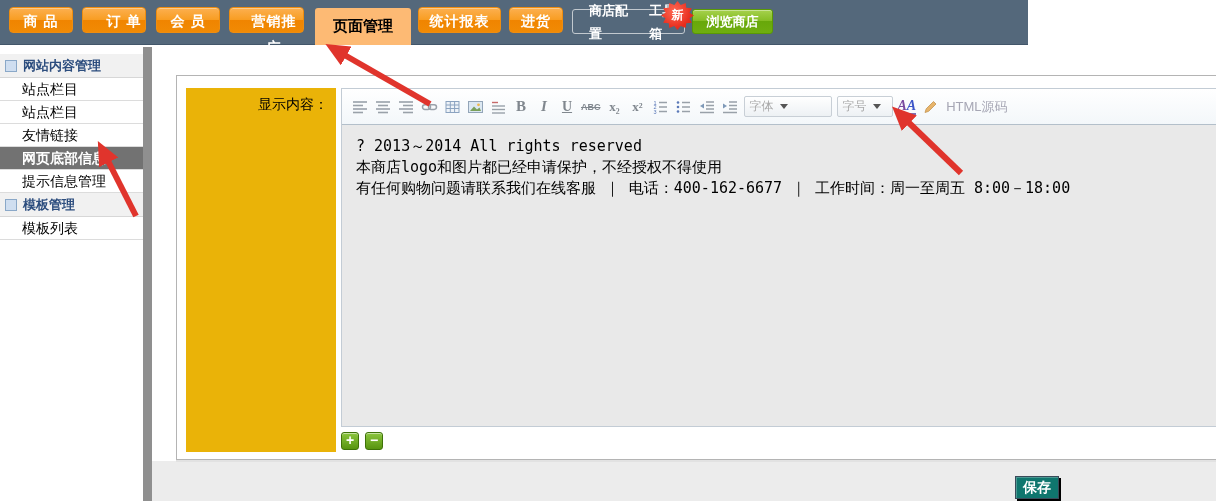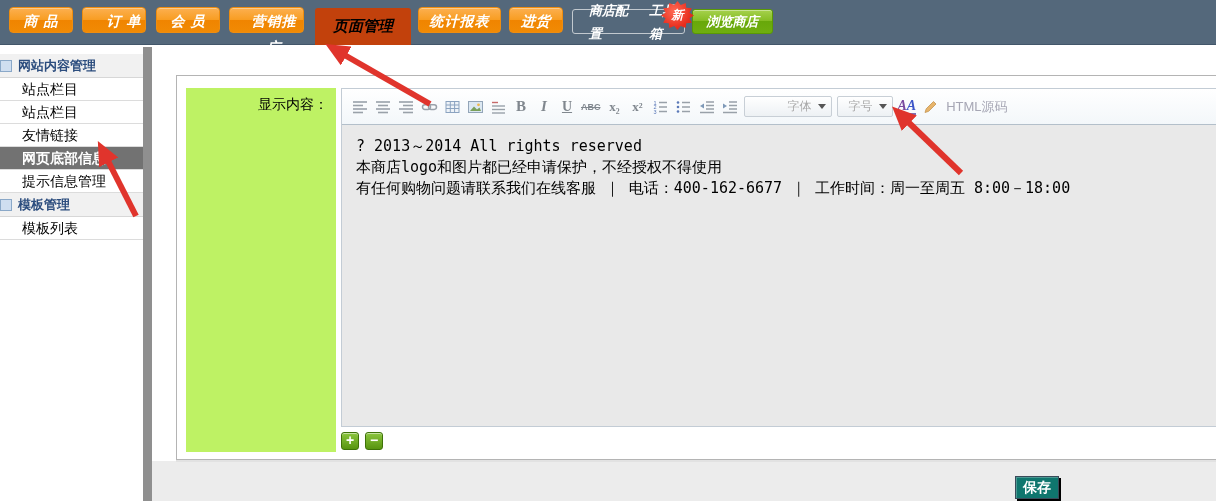--- a/index.html
+++ b/index.html
@@ -1,72 +1,72 @@
 <!DOCTYPE html>
 <html><head>
 <meta charset="utf-8">
 <style>
   html,body{margin:0;padding:0;}
   body{width:1216px;height:501px;position:relative;overflow:hidden;background:#fff;
        font-family:"Liberation Sans","DejaVu Sans",sans-serif;}
 
   
-  .topnav{position:absolute;top:0;left:0;width:1216px;height:44px;background:#54687b;
-          border-bottom:1px solid #42566a;z-index:5;font-style:italic;}
+  .topnav{position:absolute;top:0;left:0;width:1028px;height:44px;background:#54687b;
+          border-bottom:1px solid #42566a;z-index:5;}
   .nav-btn{position:absolute;top:7px;height:26px;line-height:26px;text-align:center;
            color:#fff;font-weight:bold;font-size:14px;letter-spacing:1px;cursor:pointer;
            background:linear-gradient(#fcb050 0%,#f89d22 49%,#f08400 50%,#f18a04 100%);
            border:1px solid #ee8d10;border-radius:4px;box-sizing:border-box;
            box-shadow:inset 0 1px 0 rgba(255,255,255,.35);}
   .nav-tab{position:absolute;top:8px;height:37px;line-height:36px;text-align:center;
-           background:#c2410c;color:#000;font-weight:bold;font-size:15px;
+           background:#fdba74;color:#000;font-weight:bold;font-size:15px;
            border-radius:3px 3px 0 0;z-index:6;cursor:pointer;}
   .nav-group{position:absolute;top:9px;height:25px;line-height:23px;box-sizing:border-box;
            border:1px solid #c2c9cf;border-radius:3px;color:#fff;font-size:13px;font-weight:bold;
            display:flex;align-items:center;justify-content:center;gap:14px;}
   .nav-group span{cursor:pointer;}
   .nav-green{position:absolute;top:9px;height:25px;line-height:23px;text-align:center;
            background:linear-gradient(#a6d14d 0%,#84bc22 49%,#68a80a 50%,#6fae10 100%);
            border:1px solid #5a9904;border-radius:3px;color:#fff;font-weight:bold;font-size:13px;
            box-sizing:border-box;cursor:pointer;box-shadow:inset 0 1px 0 rgba(255,255,255,.4);}
   .new-badge{position:absolute;left:661px;top:1px;width:33px;height:29px;z-index:7;
            background:radial-gradient(circle at 40% 35%,#ff6a55 0%,#e82e1e 60%,#cf2416 100%);
            clip-path:polygon(100% 50%,86.2% 59.7%,93.4% 75%,76.5% 76.5%,75% 93.4%,59.7% 86.2%,50% 100%,40.3% 86.2%,25% 93.4%,23.5% 76.5%,6.6% 75%,13.8% 59.7%,0% 50%,13.8% 40.3%,6.6% 25%,23.5% 23.5%,25% 6.6%,40.3% 13.8%,50% 0%,59.7% 13.8%,75% 6.6%,76.5% 23.5%,93.4% 25%,86.2% 40.3%);
            color:#fff;font-size:12px;font-weight:bold;display:flex;align-items:center;justify-content:center;}
 
   
   .sidebar{position:absolute;left:0;top:54px;width:143px;z-index:2;background:#fff;}
   .side-header{height:23px;line-height:23px;background:#f1f1f1;color:#2c4d7e;font-weight:bold;
-           font-size:13px;border-bottom:1px solid #d7d7d7;display:flex;align-items:center;}
+           font-size:13px;padding-left:5px;border-bottom:1px solid #d7d7d7;display:flex;align-items:center;}
   .sq-icon{display:inline-block;width:10px;height:10px;background:#cfdef0;border:1px solid #8aa8c8;margin-right:6px;}
   .side-item{height:22px;line-height:22px;padding-left:22px;font-size:14px;color:#000;
            border-bottom:1px solid #dcdcdc;background:#fff;cursor:pointer;}
   .side-item.selected{background:#727272;color:#fff;font-weight:bold;}
   .divider{position:absolute;left:143px;top:47px;width:9px;height:454px;background:#8f8f8f;z-index:1;}
 
   
   .panel{position:absolute;left:176px;top:75px;right:-4px;height:383px;background:#fff;
          border:1px solid #b4b4b4;box-shadow:0 2px 0 #e2e2e2;z-index:2;}
-  .label-cell{position:absolute;left:9px;top:12px;width:150px;bottom:7px;background:#bef264;
+  .label-cell{position:absolute;left:9px;top:12px;width:150px;bottom:7px;background:#eab308;
          box-sizing:border-box;text-align:right;padding:8px 8px 14px 0;font-size:14px;color:#000;}
   .editor{position:absolute;left:164px;top:12px;right:0;height:339px;
          border:1px solid #c3ccd5;border-right:none;box-sizing:border-box;}
   .toolbar{height:36px;background:linear-gradient(#ffffff,#f3f7fa);border-bottom:1px solid #b3bfca;
          display:flex;align-items:center;padding:0 9px;gap:5px;box-sizing:border-box;}
   .tbtn{min-width:18px;height:20px;display:flex;align-items:center;justify-content:center;
          cursor:pointer;color:#80878e;}
   .tbtn svg{display:block;}
   .t-b{font-family:"Liberation Serif",serif;font-weight:bold;font-size:15px;}
   .t-i{font-family:"Liberation Serif",serif;font-style:italic;font-weight:bold;font-size:15px;}
   .t-u{font-family:"Liberation Serif",serif;font-weight:bold;font-size:14px;text-decoration:underline;}
   .t-abc{font-size:9px;font-weight:bold;text-decoration:line-through;}
   .t-sub,.t-sup{font-size:13px;font-weight:bold;font-family:"Liberation Serif",serif;}
   .dd{height:21px;border:1px solid #c8cfd6;background:linear-gradient(#fff,#edf1f4);
          color:#a8a8a8;font-size:12px;padding:0 5px;display:flex;align-items:center;
-         justify-content:flex-end;border-radius:2px;box-sizing:border-box;cursor:pointer;}
+         justify-content:flex-start;border-radius:2px;box-sizing:border-box;cursor:pointer;}
   .dd .caret{width:0;height:0;border-left:4px solid transparent;border-right:4px solid transparent;
          border-top:5px solid #555;margin-left:6px;}
   .t-color{font-family:"Liberation Serif",serif;font-style:italic;font-weight:bold;font-size:14px;
          border-bottom:2px solid #7d6fb5;line-height:14px;cursor:pointer;}
   .t-color .a1{color:#7a4aa0;} .t-color .a2{color:#3c55c8;}
   .t-html{color:#a6a6b4;font-size:13px;cursor:pointer;margin-left:2px;}
   .editor-content{position:absolute;left:0;right:0;top:36px;bottom:0;background:#e9e9e9;
          padding:11px 14px;font-family:"DejaVu Sans Mono","DejaVu Sans",monospace;
          font-size:15px;line-height:21px;color:#000;box-sizing:border-box;cursor:text;}
   .editor-content p{margin:0;}

